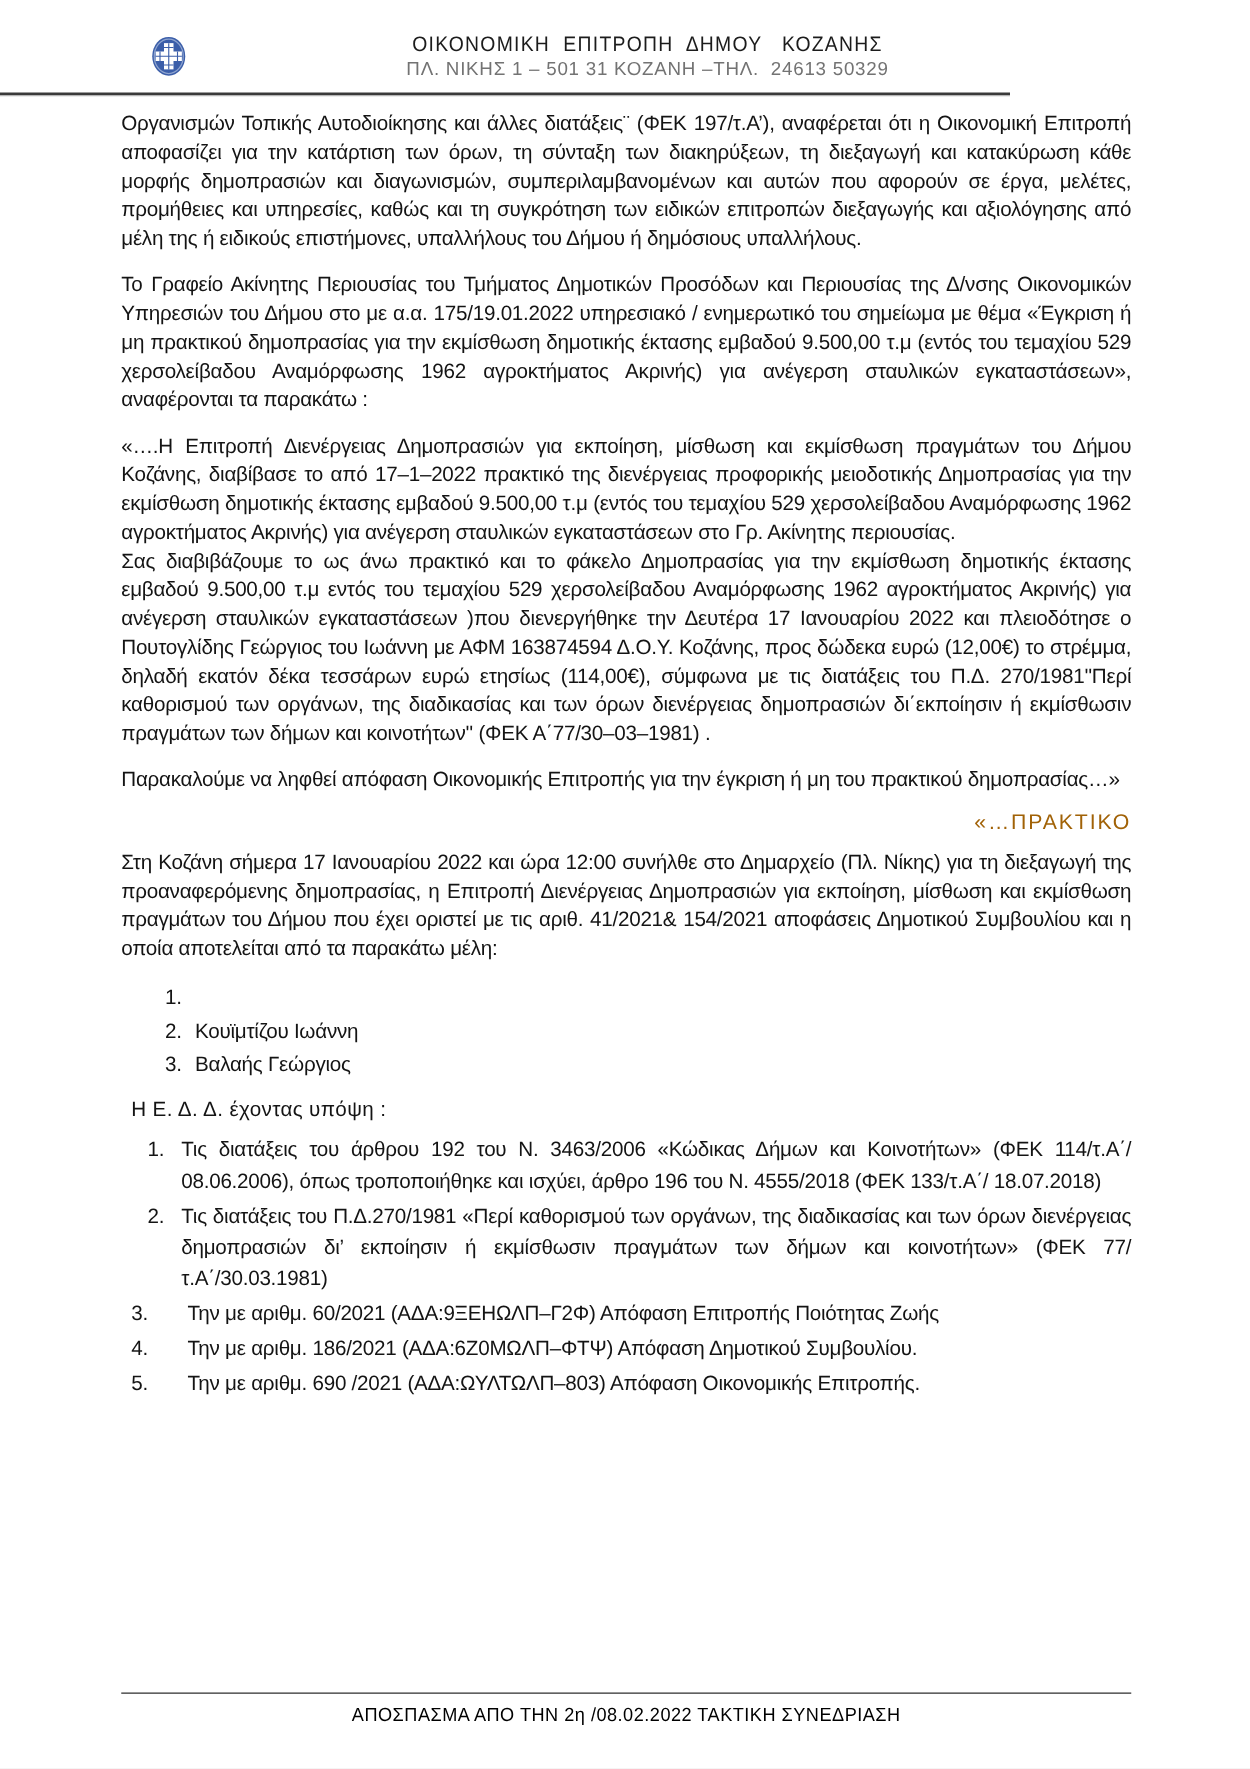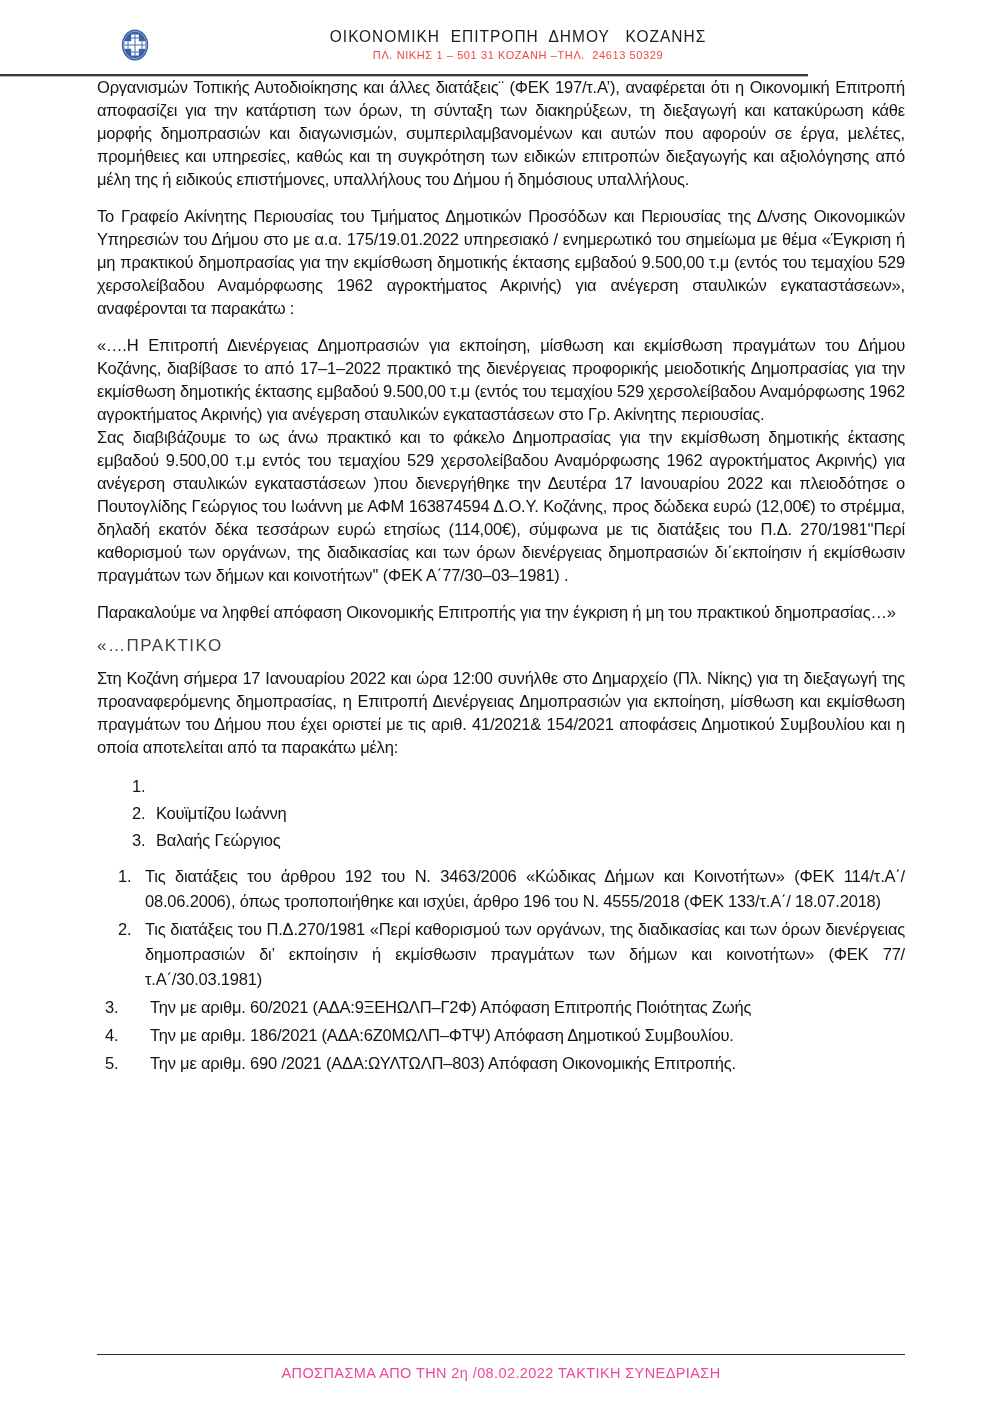--- a/index.html
+++ b/index.html
@@ -17,44 +17,44 @@
   
   .header { position:absolute; top:26px; left:0; width:100%; }
   .emblem { position:absolute; left:121px; top:2px; width:28px; height:34px; }
   .header-lines { text-align:center; padding-left:36px; }
   .header-line1 {
     font-size:15.5px; line-height:20px; letter-spacing:1px;
     color:#1c1c1c; white-space:pre-wrap;
     transform:scaleY(1.08); transform-origin:top center;
   }
   .header-line2 {
-    font-size:11px; line-height:19px; letter-spacing:0.6px;
-    color:#ef4444; white-space:pre-wrap;
+    font-size:15px; line-height:19px; letter-spacing:0.6px;
+    color:#737373; white-space:pre-wrap;
   }
   .header-rule {
     position:absolute; top:74px; left:0; width:808px;
     border-top:2px solid #3a3a3a;
     box-shadow:0 1px 0 #b5b5b5;
   }
 
   
-  .body-text { position:absolute; top:76px; left:0; width:808px; }
+  .body-text { position:absolute; top:88px; left:0; width:808px; }
   p.para {
     margin:0 0 14px 0;
     font-size:16.5px; line-height:23px;
     letter-spacing:-0.2px;
     text-align:justify;
     white-space:normal;
   }
   p.para.tight { margin-bottom:0; }
   p.para.small-gap { margin-bottom:8px; }
 
   .center-head {
-    text-align:left; font-size:17px; line-height:27px;
-    letter-spacing:1.5px; margin:2px 0 0 0; color:#404040;
+    text-align:right; font-size:17px; line-height:27px;
+    letter-spacing:1.5px; margin:2px 0 0 0; color:#a16207;
   }
 
   .members { margin:8px 0 10px 35px; }
   .member-row { display:flex; font-size:16.5px; line-height:27px; letter-spacing:-0.2px; }
   .member-num { width:24px; flex:0 0 auto; }
 
   .having { margin:10px 0 8px 8px; font-size:16.5px; line-height:24px; letter-spacing:0.3px; }
 
   .cons-list { margin-top:2px; }
   .cons-item { display:flex; font-size:16.5px; line-height:25px; letter-spacing:-0.2px; margin-bottom:3px; }
@@ -64,21 +64,21 @@
   .cons-item.style-b .cons-num { width:45px; margin-left:8px; }
   .cons-item.style-b .cons-text { flex:1; }
 
   
   .footer-rule {
     position:absolute; top:1354px; left:97px; width:808px;
     border-top:1.5px solid #2e2e2e;
   }
   .footer-text {
     position:absolute; top:1362px; left:97px; width:808px;
-    text-align:center; color:#ec4899;
+    text-align:center; color:#000000;
   }
   .footer-line1 { font-size:14.5px; line-height:20px; letter-spacing:0.4px; transform:scaleY(1.05); transform-origin:top center; }
   .footer-line2 { font-size:14px; line-height:19px; }
 </style>
 </head>
 <body>
 
 <div class="page">
 
   <div class="header">
@@ -120,20 +120,21 @@
         <div class="member-row">
           <span class="member-num">2.</span>
           <span>Κουϊμτίζου Ιωάννη</span>
         </div>
         <div class="member-row">
           <span class="member-num">3.</span>
           <span>Βαλαής Γεώργιος</span>
         </div>
       </div>
 
+      <div class="having">Η  Ε. Δ. Δ. έχοντας υπόψη :</div>
 
       <div class="cons-list">
         <div class="cons-item style-a">
           <span class="cons-num">1.</span>
           <div class="cons-text">Τις διατάξεις του  άρθρου  192 του Ν. 3463/2006 «Κώδικας Δήμων και  Κοινοτήτων» (ΦΕΚ  114/τ.Α΄/  08.06.2006), όπως τροποποιήθηκε και ισχύει, άρθρο 196 του Ν. 4555/2018 (ΦΕΚ 133/τ.Α΄/ 18.07.2018)</div>
         </div>
         <div class="cons-item style-a">
           <span class="cons-num">2.</span>
           <div class="cons-text">Τις διατάξεις του Π.Δ.270/1981 «Περί καθορισμού των οργάνων, της διαδικασίας και των όρων διενέργειας δημοπρασιών δι’ εκποίησιν ή εκμίσθωσιν πραγμάτων των δήμων και κοινοτήτων»  (ΦΕΚ 77/τ.Α΄/30.03.1981)</div>
         </div>

